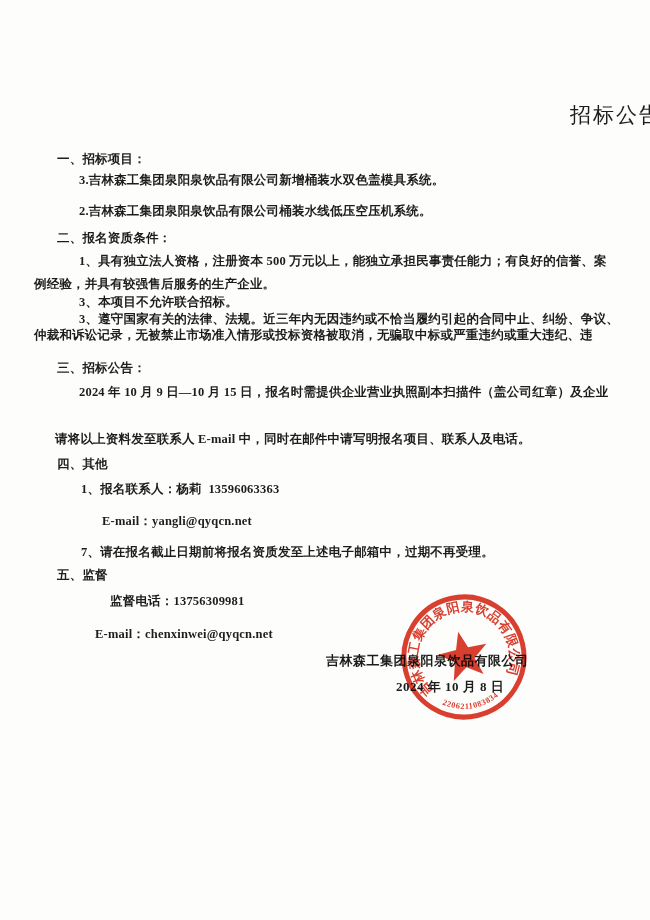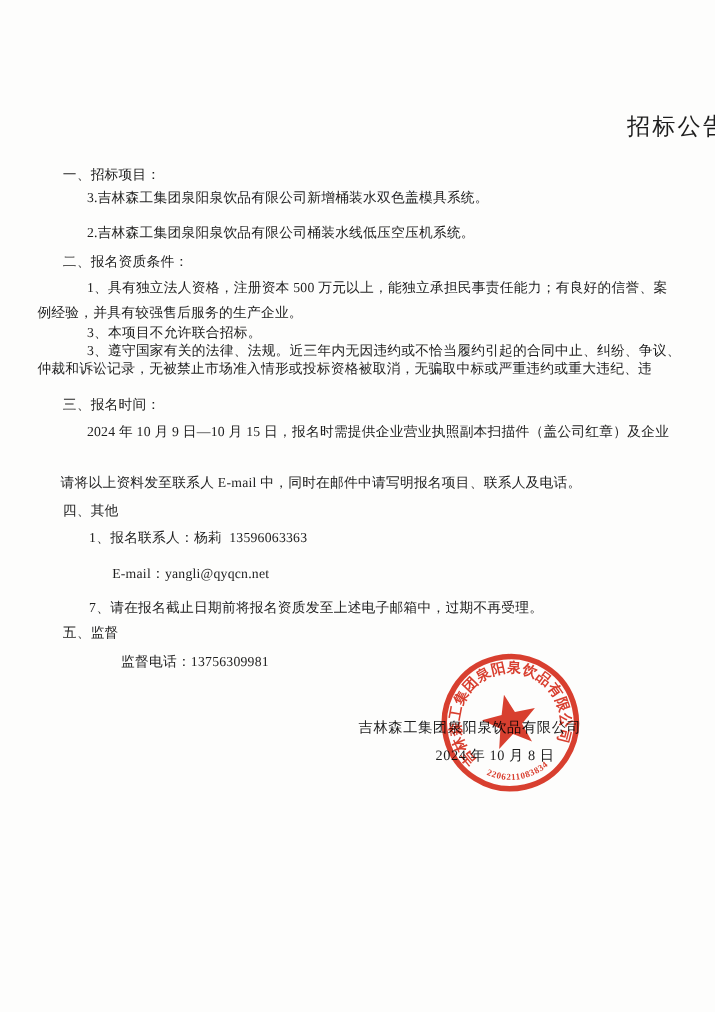--- a/index.html
+++ b/index.html
@@ -20,21 +20,21 @@
     top: 89px; left: 0; width: 650px;
     margin: 12px;
     text-align: right;
     font-size: 21px;
     font-weight: 500;
     letter-spacing: 2px;
   }
   .ln {
     position: absolute;
     font-size: 12.5px;
-    font-weight: 400;
+    font-weight: 700;
     line-height: 1.15;
     letter-spacing: 0.2px;
     white-space: pre;
   }
   .sig { font-size: 13px; letter-spacing: 0.5px; }
   .stamp {
     position: absolute;
     left: 384px; top: 577px;
     width: 160px; height: 160px;
     mix-blend-mode: multiply;
@@ -57,31 +57,32 @@
   <div class="ln" style="left:79px;  top:173px">3.吉林森工集团泉阳泉饮品有限公司新增桶装水双色盖模具系统。</div>
   <div class="ln" style="left:79px;  top:204px">2.吉林森工集团泉阳泉饮品有限公司桶装水线低压空压机系统。</div>
 
   <div class="ln" style="left:57px;  top:231px">二、报名资质条件：</div>
   <div class="ln" style="left:79px;  top:254px">1、具有独立法人资格，注册资本 500 万元以上，能独立承担民事责任能力；有良好的信誉、案</div>
   <div class="ln" style="left:34px;  top:277px">例经验，并具有较强售后服务的生产企业。</div>
   <div class="ln" style="left:79px;  top:295px">3、本项目不允许联合招标。</div>
   <div class="ln" style="left:79px;  top:312px">3、遵守国家有关的法律、法规。近三年内无因违约或不恰当履约引起的合同中止、纠纷、争议、</div>
   <div class="ln" style="left:34px;  top:328px">仲裁和诉讼记录，无被禁止市场准入情形或投标资格被取消，无骗取中标或严重违约或重大违纪、违</div>
 
-  <div class="ln" style="left:57px;  top:361px">三、报名时间：</div>
+  <div class="ln" style="left:57px;  top:361px">三、招标公告：</div>
   <div class="ln" style="left:79px;  top:385px">2024 年 10 月 9 日—10 月 15 日，报名时需提供企业营业执照副本扫描件（盖公司红章）及企业</div>
   <div class="ln" style="left:55px;  top:432px">请将以上资料发至联系人 E-mail 中，同时在邮件中请写明报名项目、联系人及电话。</div>
 
   <div class="ln" style="left:57px;  top:457px">四、其他</div>
   <div class="ln" style="left:81px;  top:482px">1、报名联系人：杨莉  13596063363</div>
   <div class="ln" style="left:102px; top:514px">E-mail：yangli@qyqcn.net</div>
   <div class="ln" style="left:81px;  top:545px">7、请在报名截止日期前将报名资质发至上述电子邮箱中，过期不再受理。</div>
 
   <div class="ln" style="left:57px;  top:568px">五、监督</div>
   <div class="ln" style="left:110px; top:594px">监督电话：13756309981</div>
+  <div class="ln" style="left:95px;  top:627px">E-mail：chenxinwei@qyqcn.net</div>
 
   <div class="ln sig" style="left:326px; top:654px">吉林森工集团泉阳泉饮品有限公司</div>
   <div class="ln sig" style="left:396px; top:680px">2024 年 10 月 8 日</div>
 
   <svg class="stamp" viewBox="-80 -80 160 160" aria-hidden="true">
     <defs>
       <path id="arcTop" d="M -37.68 26.38 A 46 46 0 1 1 37.68 26.38" fill="none"></path>
       <path id="arcBot" d="M -32 40.98 A 52 52 0 0 0 32 40.98" fill="none"></path>
     </defs>
     <g transform="rotate(-13)">

